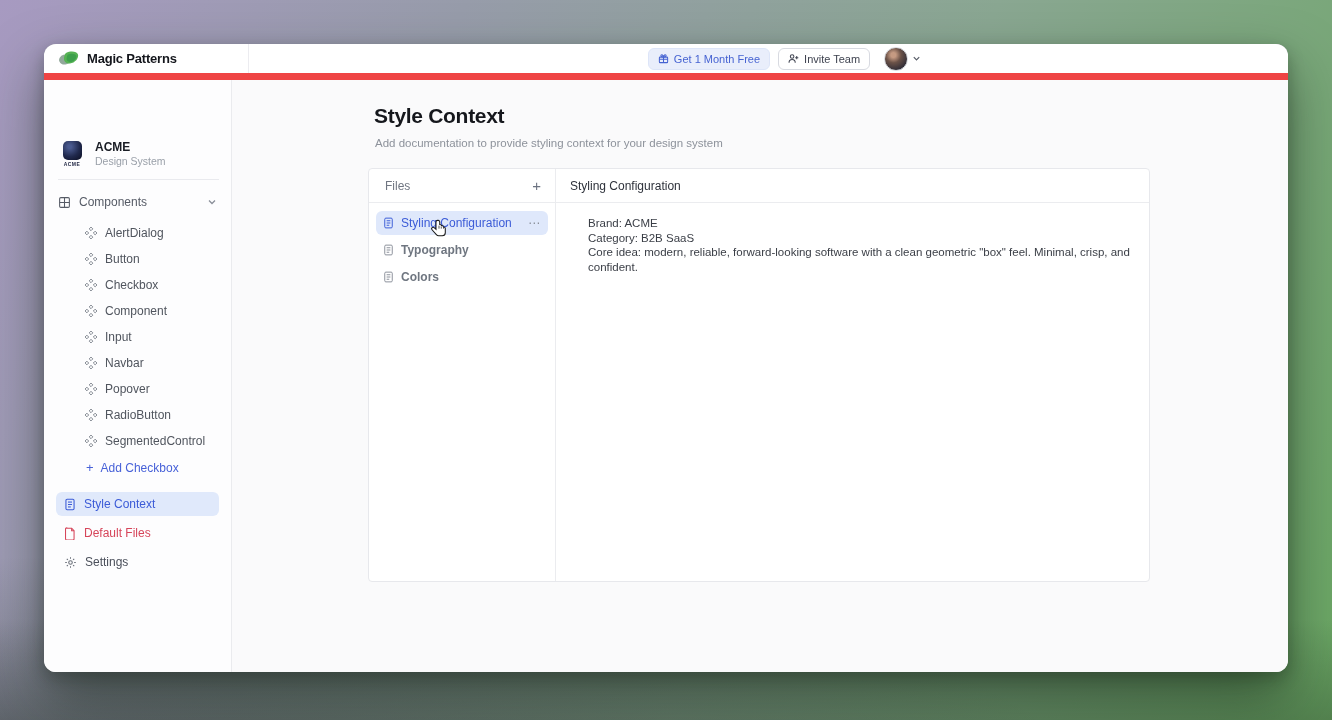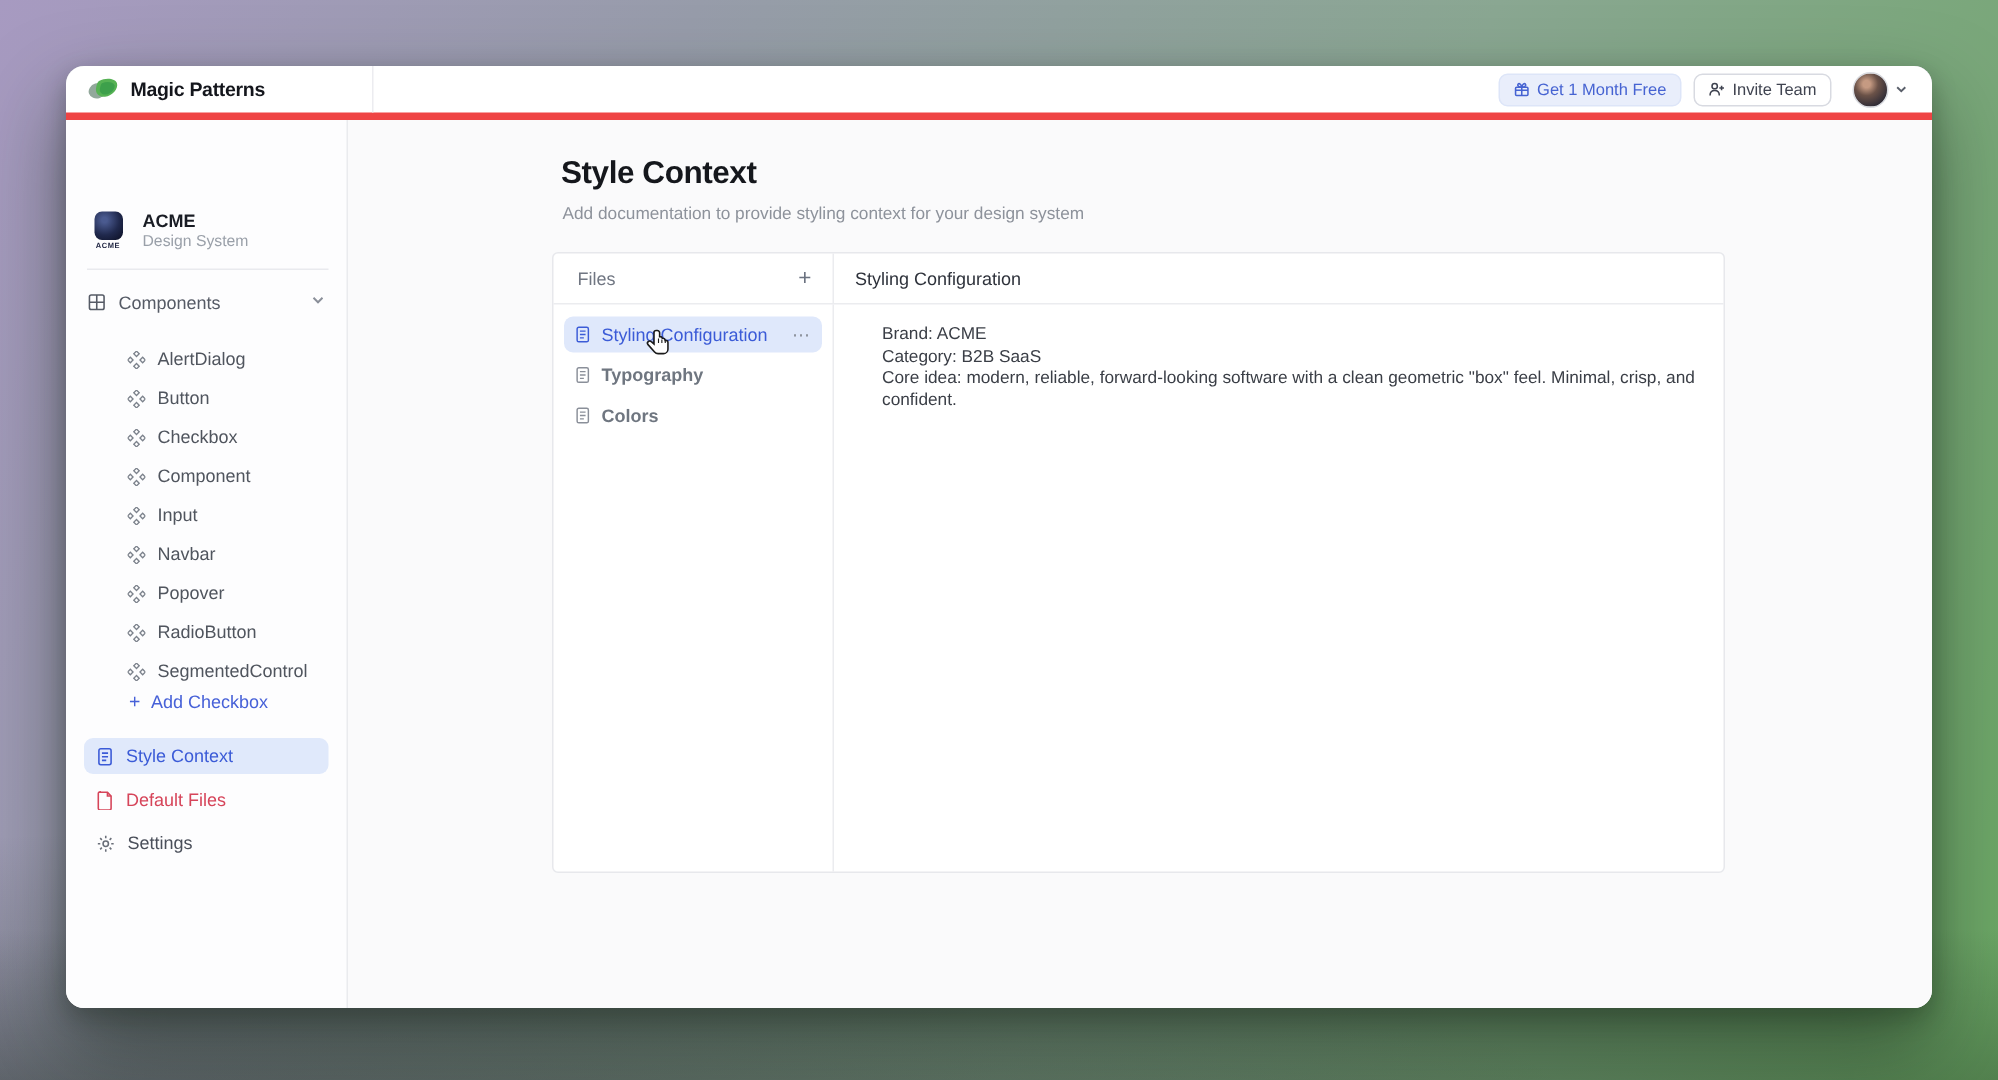--- a/index.html
+++ b/index.html
@@ -12,43 +12,43 @@
       linear-gradient(115deg,#a79ac1 0%,#979caa 28%,#8aa792 60%,#6aa763 100%);
     position:relative;
   }
   .window {
     position:absolute; left:44px; top:44px; width:1244px; height:628px;
     background:#fff; border-radius:12px; overflow:hidden;
     box-shadow: inset 0 1px 0 rgba(58,64,88,.5), 0 26px 55px rgba(18,32,20,.5), 0 6px 16px rgba(10,20,12,.28);
     display:flex; flex-direction:column;
   }
   
-  .topbar { height:36px; display:flex; align-items:center; flex:0 0 36px; border-bottom:5px solid #ef4444; background:#fff;gap:16px; }
+  .topbar { height:36px; display:flex; align-items:center; flex:0 0 36px; border-bottom:7px solid #ef4444; background:#fff;gap:16px; }
   .topbar-left { width:188px; flex:0 0 188px; display:flex; align-items:center; gap:7px; padding-left:14px; height:100%; }
   .brand-name { font-size:13px; font-weight:700; color:#14161c; letter-spacing:-.2px; }
-  .topbar-right { flex:1; display:flex; align-items:center; justify-content:flex-end; gap:8px; padding-right:16px; height:100%; border-left:1px solid #ececf0;padding-left:48px; }
+  .topbar-right { flex:1; display:flex; align-items:center; justify-content:center; gap:8px; padding-right:16px; height:100%; border-left:1px solid #ececf0;padding-left:48px; }
   .btn { display:inline-flex; align-items:center; gap:5px; font-size:11px; border-radius:6px; padding:4px 9px; cursor:pointer; }
   .btn-promo { background:#e9eefb; color:#4663d2; border:1px solid #dde5f8; font-weight:500;}
   .btn-invite { background:#fff; color:#3f4350; border:1px solid #d8dae1; font-weight:500;}
   .avatar-wrap { display:flex; align-items:center; gap:4px; margin-left:6px; }
   .avatar { width:24px; height:24px; border-radius:50%; background:radial-gradient(circle at 38% 32%, #c59a82 12%, #6b5248 38%, #2d2b36 78%); border:1px solid #d9dbe0; }
   
   .bodyrow { flex:1; display:flex; min-height:0; }
   .sidebar { width:188px; flex:0 0 188px; background:#fdfdfe; border-right:1px solid #eaebee; padding-top:10px; display:flex; flex-direction:column; }
   .workspace { display:flex; align-items:center; gap:9px; padding:2px 14px 8px 14px;margin-top:48px; }
   .ws-logo { width:28px; display:flex; flex-direction:column; align-items:center; }
   .ws-logo-mark { width:19px; height:19px; border-radius:5px; background:radial-gradient(circle at 35% 30%, #4a5a8f 10%, #20294d 55%, #10142b 90%); }
   .ws-logo-cap { font-size:5px; font-weight:700; letter-spacing:.4px; color:#1d2340; margin-top:1px; }
   .ws-name { font-size:12px; font-weight:700; color:#191c24; }
   .ws-sub { font-size:10.5px; color:#9aa0a9; margin-top:1px; }
   .sep { height:1px; background:#e9eaee; margin:4px 12px 8px 14px; }
-  .sect-head { display:flex; gap:8px; padding:7px 14px; font-size:12px; color:#565b66; cursor:pointer; }
+  .sect-head { display:flex; align-items:center; gap:8px; padding:7px 14px; font-size:12px; color:#565b66; cursor:pointer; }
   .sect-head .chev { margin-left:auto; }
   .clist { padding:4px 0 0 0; }
-  .citem { display:flex; align-items:flex-end; gap:8px; height:26px; padding-left:41px; font-size:12px; color:#50555e; cursor:pointer; }
+  .citem { display:flex; align-items:center; gap:8px; height:26px; padding-left:41px; font-size:12px; color:#50555e; cursor:pointer; }
   .add-comp { display:flex; align-items:center; gap:7px; height:27px; padding-left:42px; font-size:12px; color:#4761d8; cursor:pointer; }
   .add-plus { font-size:13px; line-height:1; }
   .navlist { margin-top:11px; padding:0 12px; }
   .navrow { display:flex; align-items:center; gap:8px; height:24px; border-radius:6px; padding:0 8px; font-size:12px; color:#4a4f5a; margin-bottom:5px; cursor:pointer; }
   .navrow.active { background:#e0e9fb; color:#3b5bd7; font-weight:500; }
   .navrow.danger { color:#d6455a; }
   
   .main { flex:1; background:#fafafb; position:relative; min-width:0; }
   .page-title { position:absolute; left:142px; top:24px; font-size:21px; font-weight:700; color:#15171c; letter-spacing:-.3px; }
   .page-sub { position:absolute; left:143px; top:57px; font-size:11.5px; color:#8d929b; }

